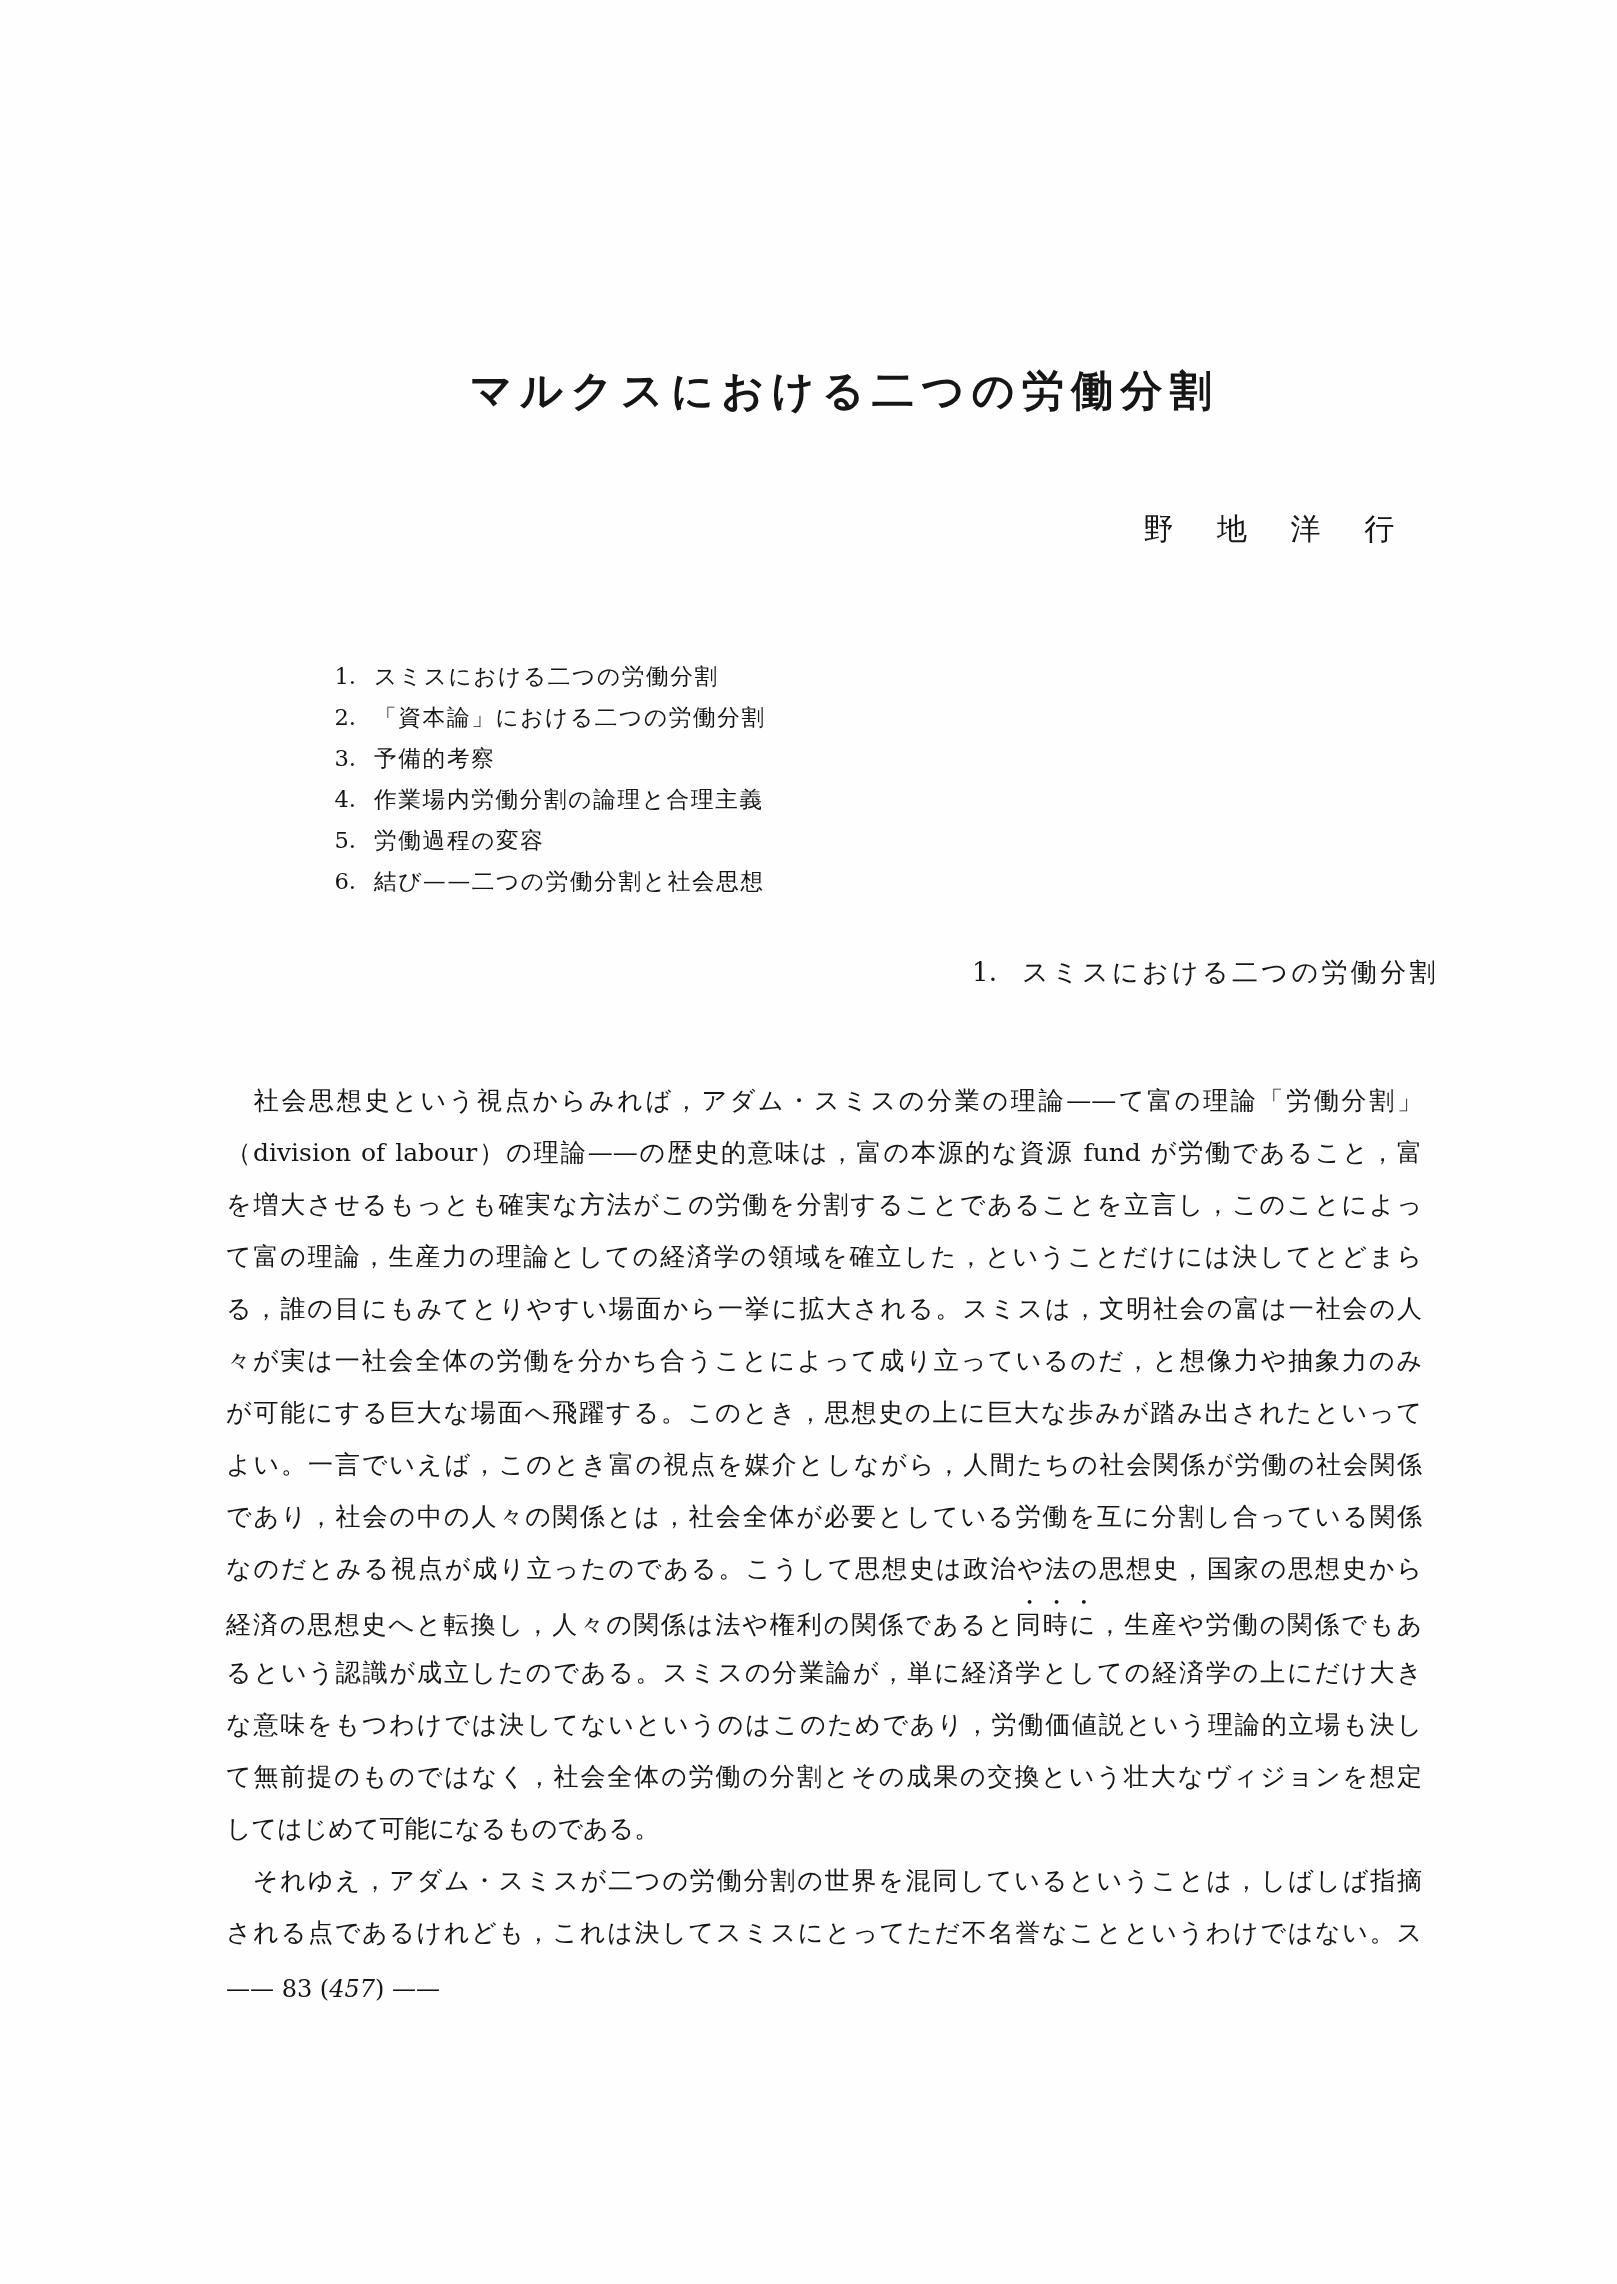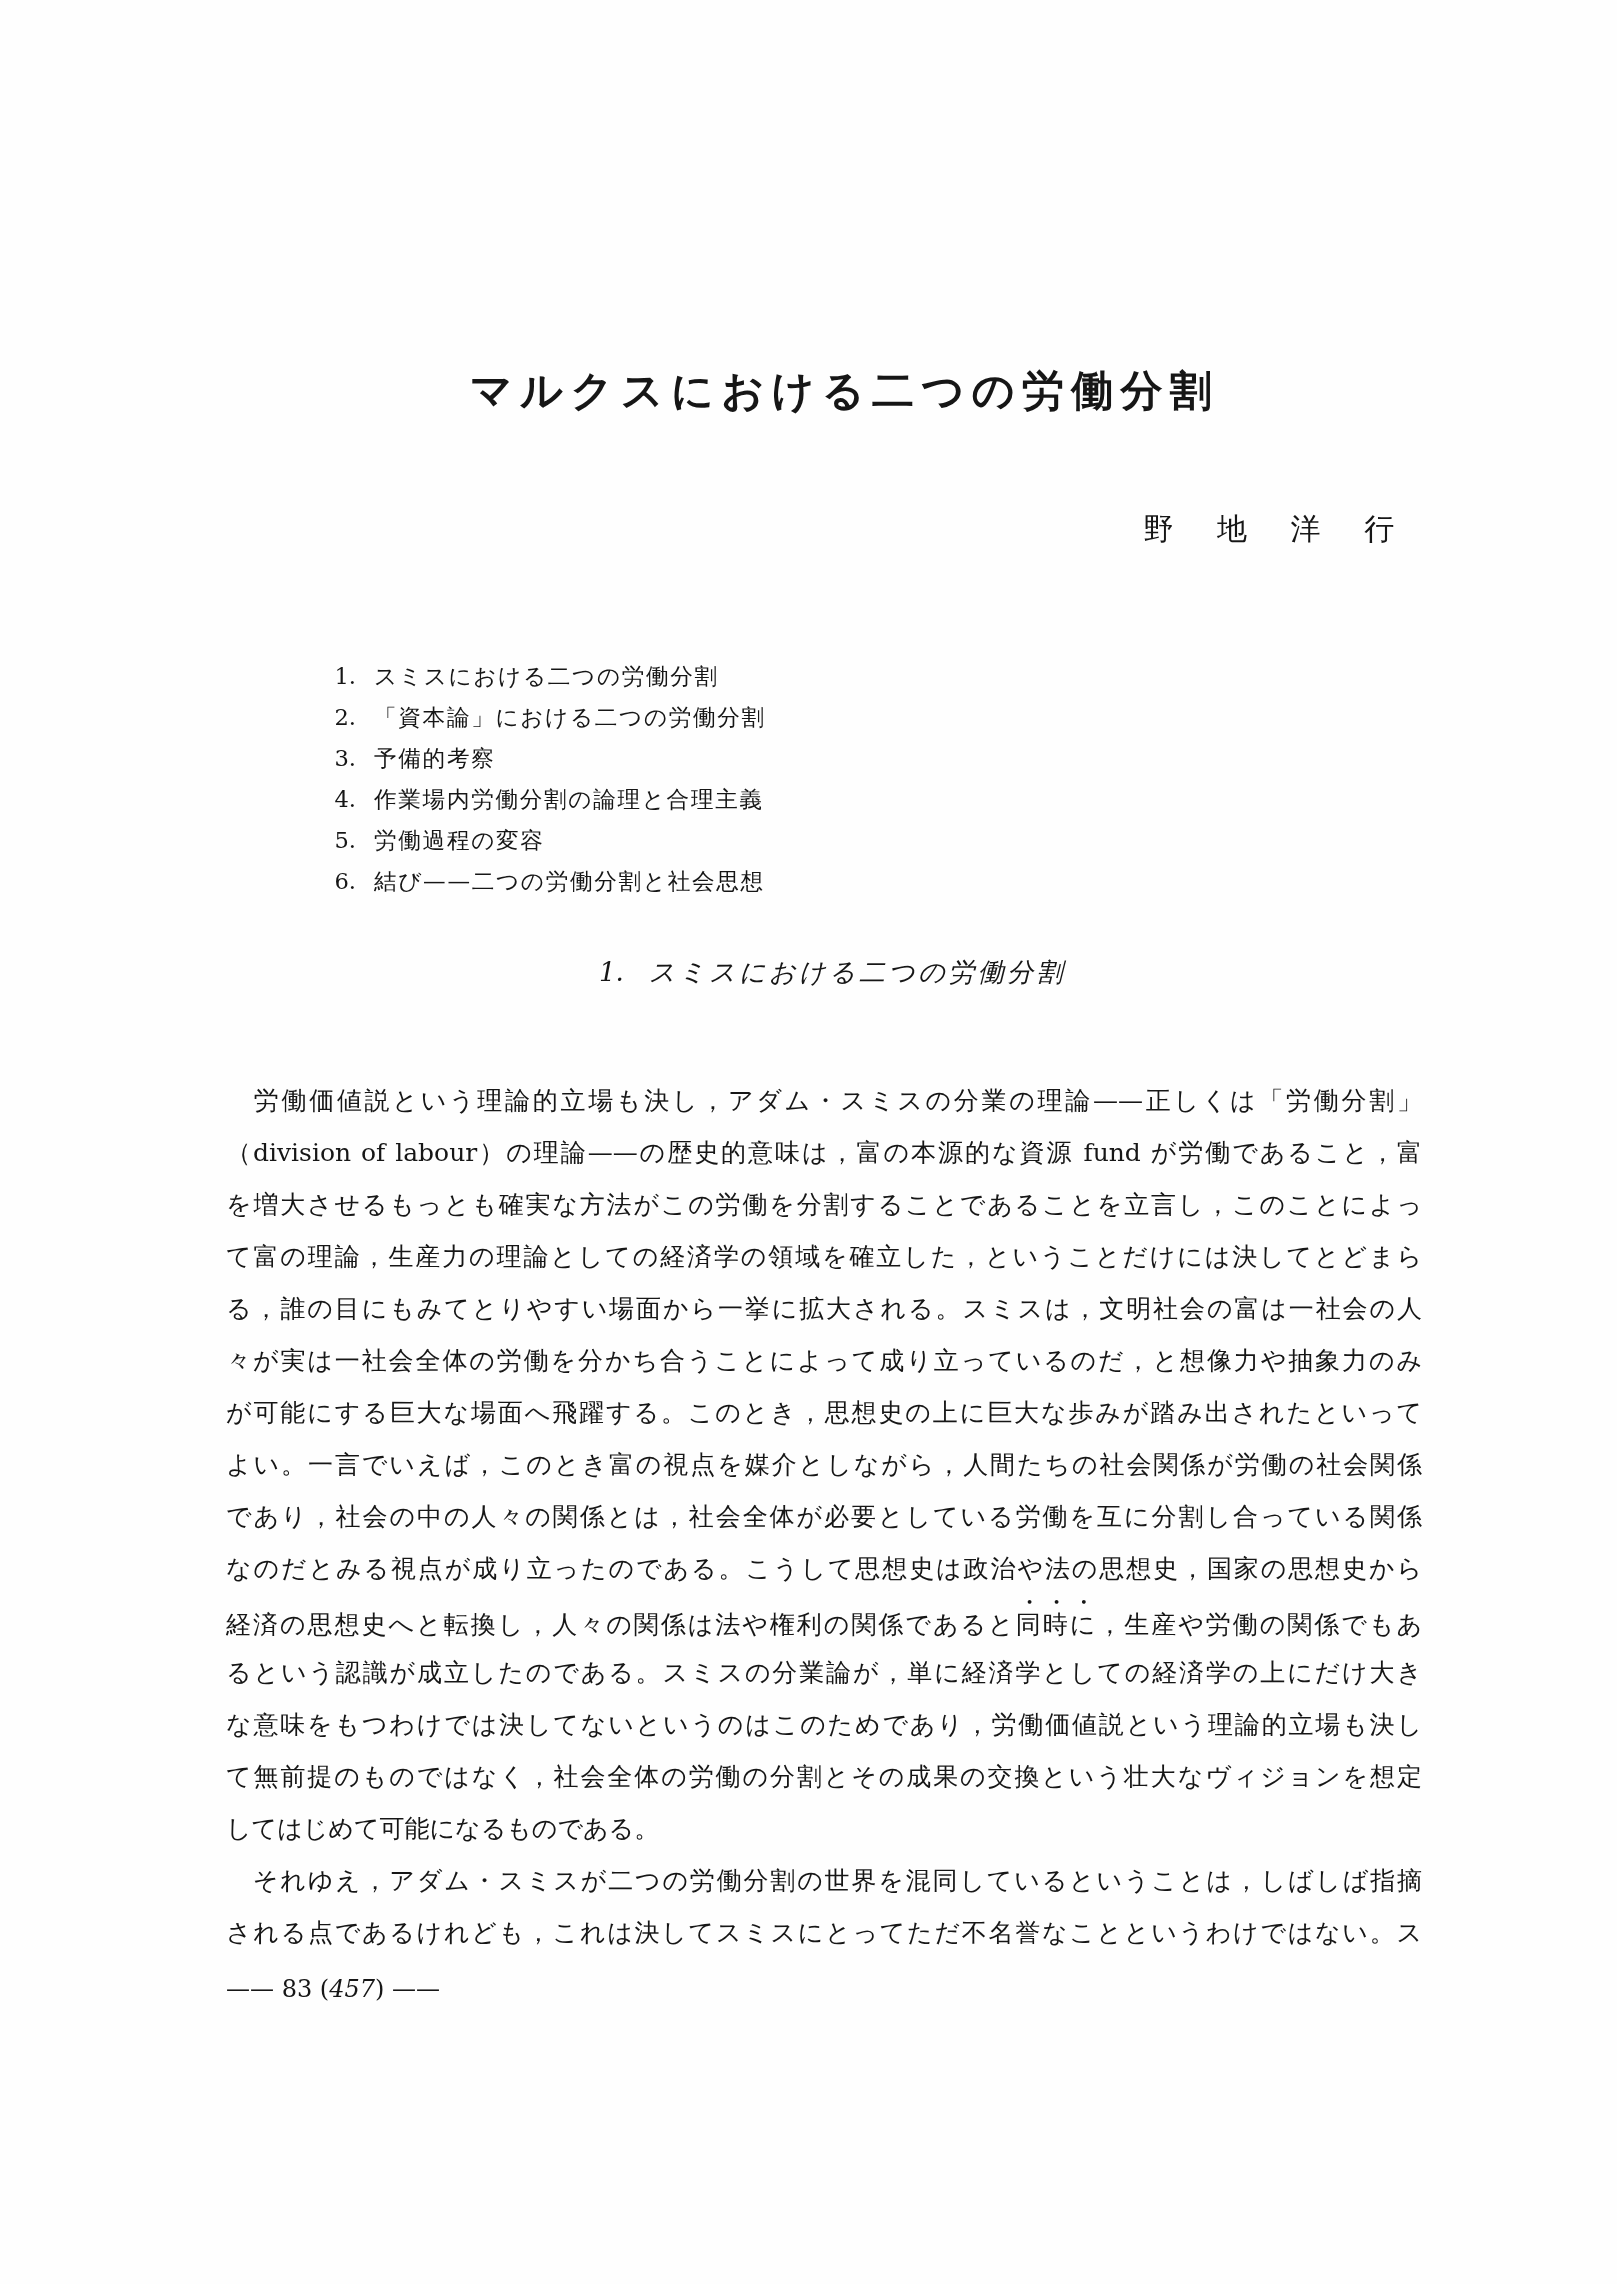--- a/index.html
+++ b/index.html
@@ -60,23 +60,22 @@
     letter-spacing: 1.7px;
     line-height: 41px;
     white-space: nowrap;
   }
   .section-heading {
     position: absolute;
     left: 226px;
     width: 1213px;
     top: 955px;
     font-size: 26px;
-    text-align: center;
+    text-align: right;
     white-space: nowrap;
-    font-style: italic;
   }
   .section-heading .sec-num {
     margin-right: 25px;
   }
   .section-heading .sec-label {
     letter-spacing: 3.4px;
   }
   .body-block {
     position: absolute;
     left: 226px;
@@ -147,21 +146,21 @@
       <span class="toc-num">6.</span>
       <span class="toc-label">結び——二つの労働分割と社会思想</span>
     </div>
   </div>
 
   <div class="section-heading">
     <span class="sec-num">1.</span><span class="sec-label">スミスにおける二つの労働分割</span>
   </div>
 
   <div class="body-block">
-    <div class="bline">　労働価値説という理論的立場も決し，アダム・スミスの分業の理論——正しくは「労働分割」</div>
+    <div class="bline">　社会思想史という視点からみれば，アダム・スミスの分業の理論——て富の理論「労働分割」</div>
     <div class="bline">（division of labour）の理論——の歴史的意味は，富の本源的な資源 fund が労働であること，富</div>
     <div class="bline">を増大させるもっとも確実な方法がこの労働を分割することであることを立言し，このことによっ</div>
     <div class="bline">て富の理論，生産力の理論としての経済学の領域を確立した，ということだけには決してとどまら</div>
     <div class="bline">る，誰の目にもみてとりやすい場面から一挙に拡大される。スミスは，文明社会の富は一社会の人</div>
     <div class="bline">々が実は一社会全体の労働を分かち合うことによって成り立っているのだ，と想像力や抽象力のみ</div>
     <div class="bline">が可能にする巨大な場面へ飛躍する。このとき，思想史の上に巨大な歩みが踏み出されたといって</div>
     <div class="bline">よい。一言でいえば，このとき富の視点を媒介としながら，人間たちの社会関係が労働の社会関係</div>
     <div class="bline">であり，社会の中の人々の関係とは，社会全体が必要としている労働を互に分割し合っている関係</div>
     <div class="bline">なのだとみる視点が成り立ったのである。こうして思想史は政治や法の思想史，国家の思想史から</div>
     <div class="bline"><span>経済の思想史へと転換し，人々の関係は法や権利の関係であると</span><span class="emph">同時に</span><span>，生産や労働の関係でもあ</span></div>

